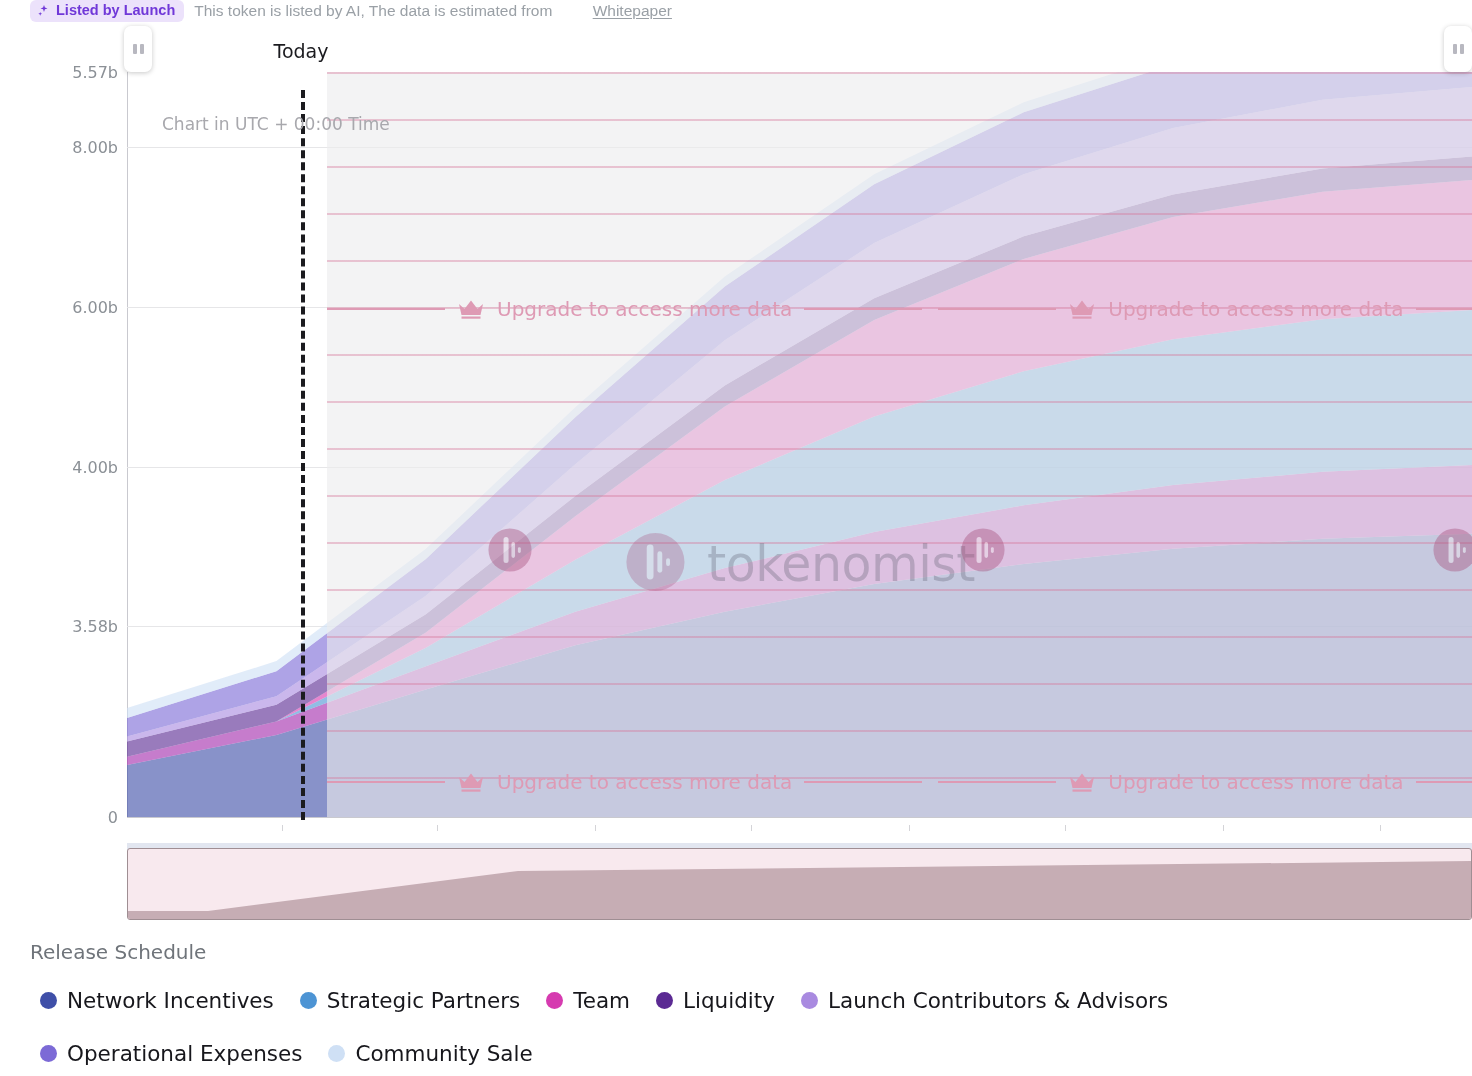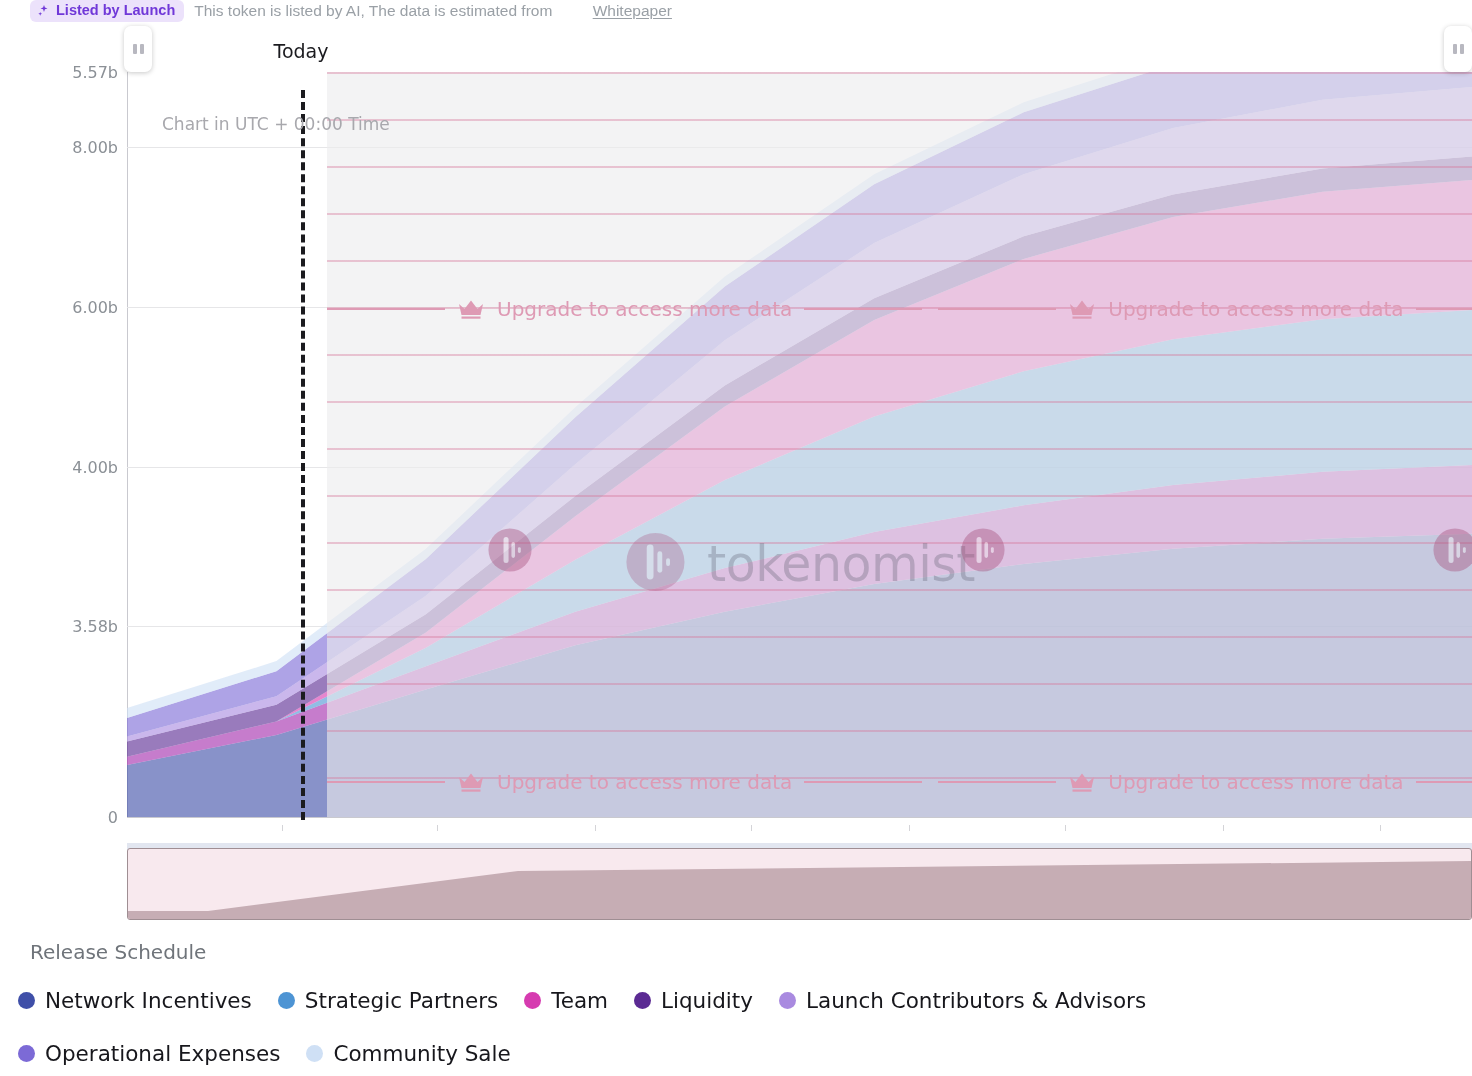--- a/index.html
+++ b/index.html
@@ -147,21 +147,21 @@
   .dz-grip i { display:inline-block; width:2px; height:5px; background:#8a8a95; margin-right:2px; }
 
   
   .release-label {
     position: absolute; left: 30px; top: 940px;
     font-size: 20px; color: #6f747a; font-family:"DejaVu Sans", sans-serif;
   }
 
   
   .legend {
-    position: absolute; left: 18px; top: 988px; width: 1420px;
+    position: absolute; left: 40px; top: 988px; width: 1420px;
     display: flex; flex-wrap: wrap; align-items: center;
     row-gap: 14px; column-gap: 26px; text-align: right;
   }
   .legend-item { display: inline-flex; align-items: center; gap: 10px; }
   .legend-dot { width: 17px; height: 17px; border-radius: 50%; flex: 0 0 auto; }
   .legend-text { font-size: 21.5px; color: #17171c; font-family:"DejaVu Sans", sans-serif; white-space: nowrap; }
 </style>
 </head>
 <body>
 

